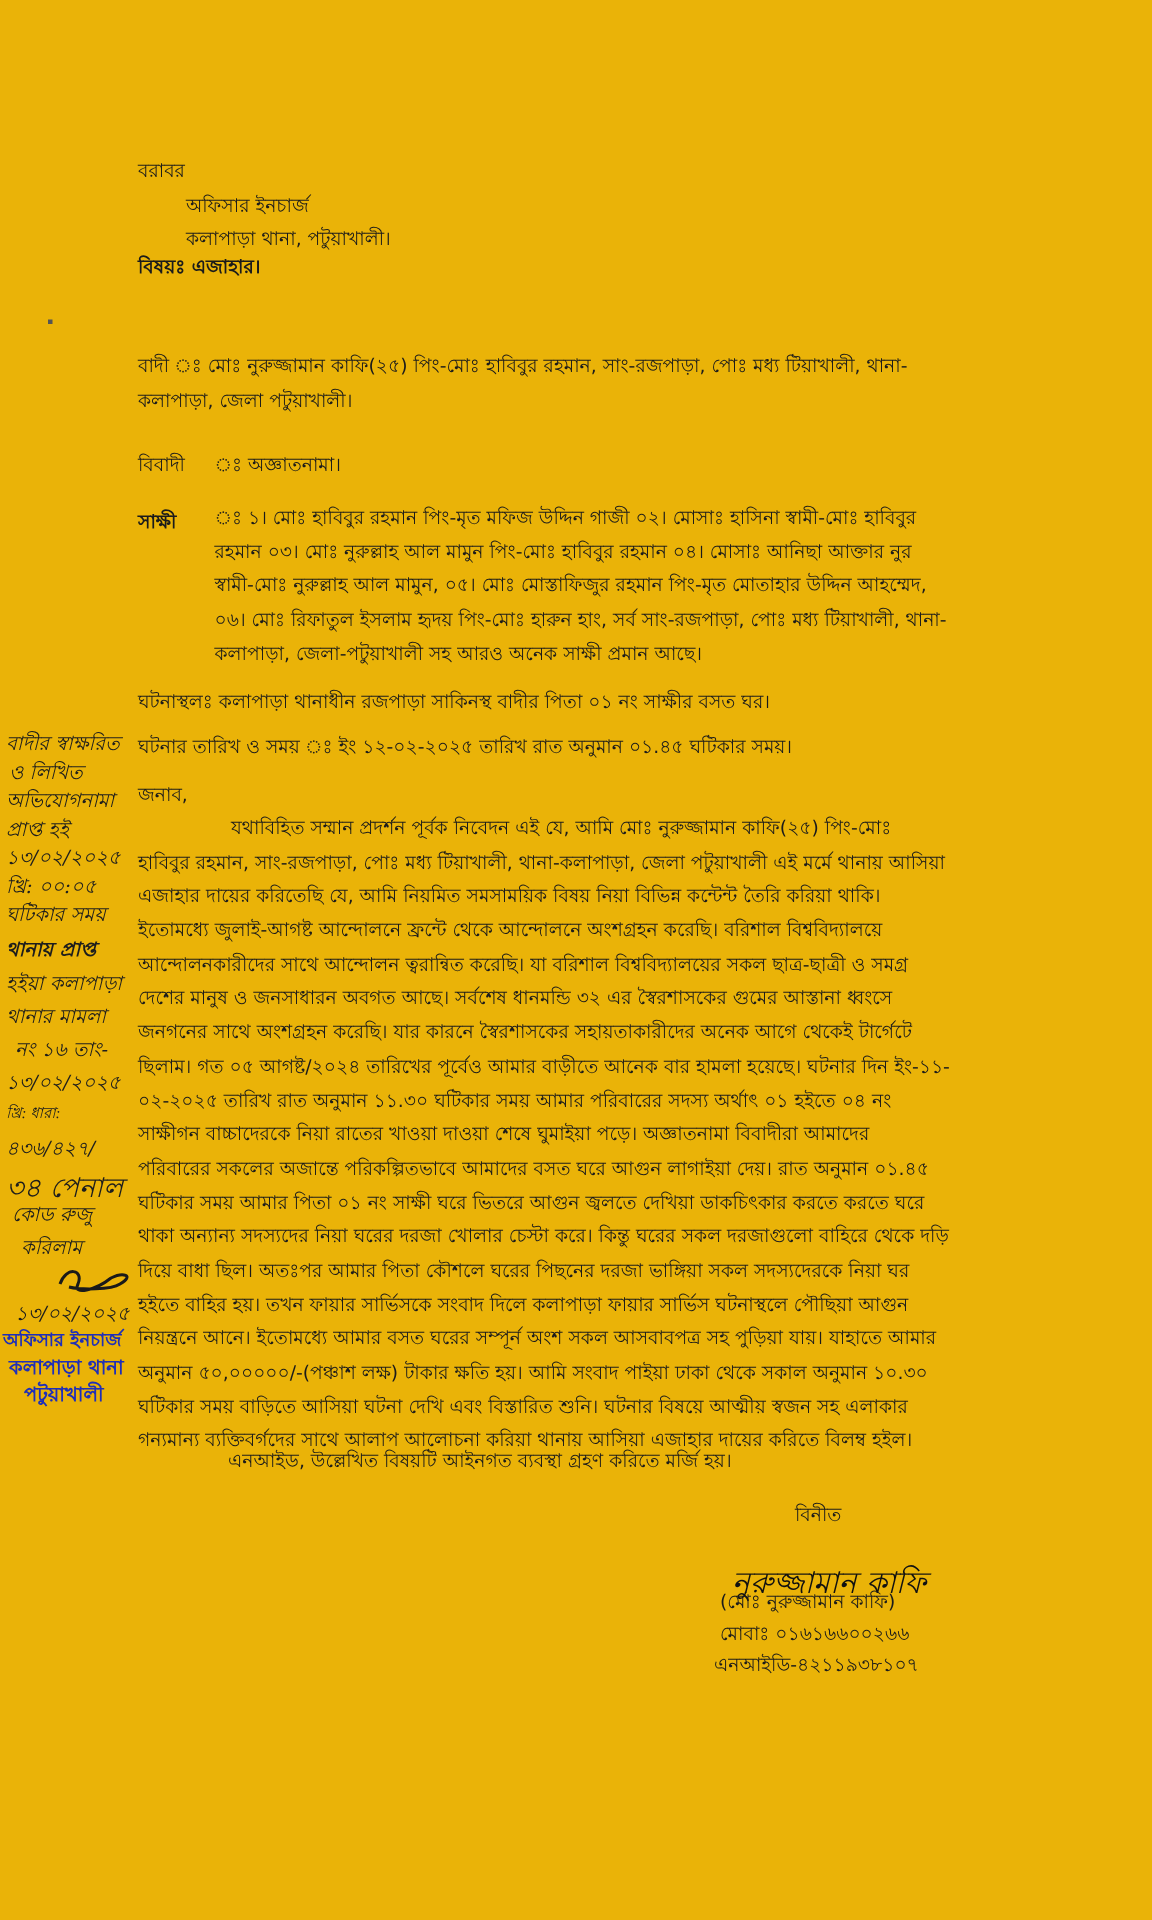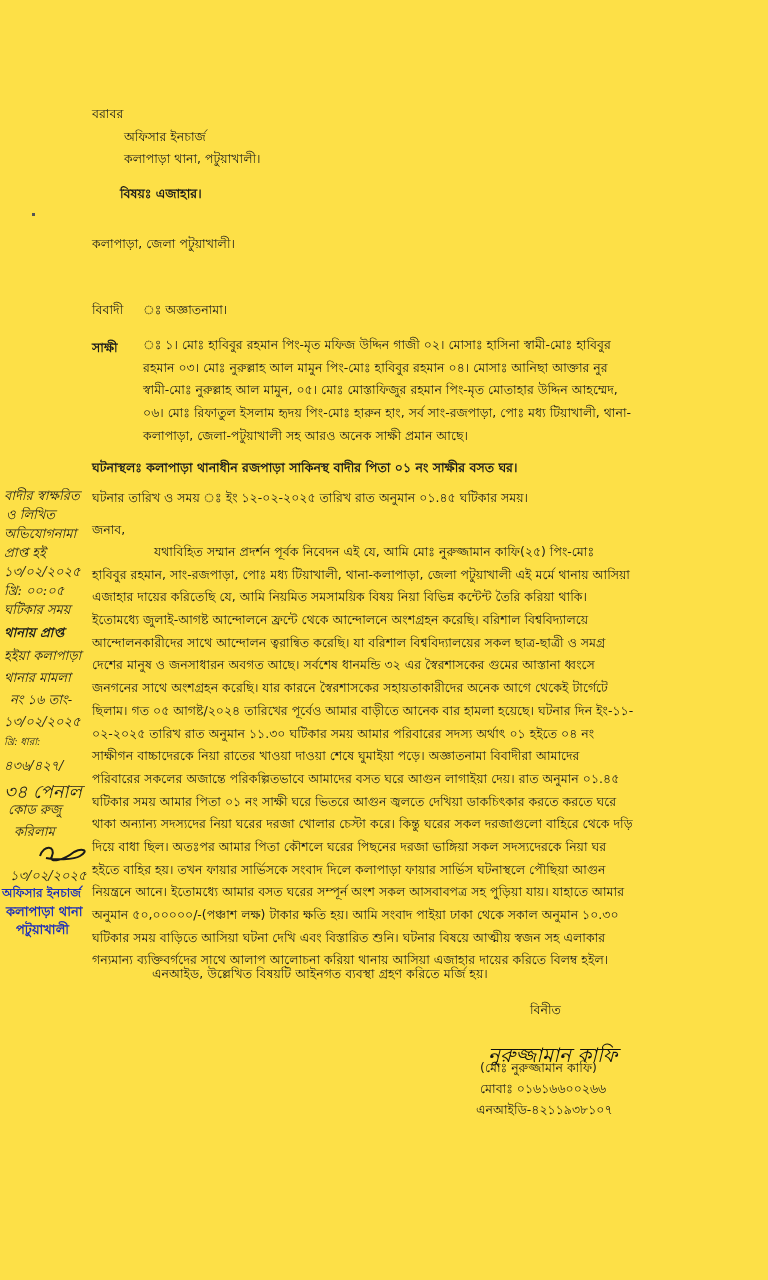--- a/index.html
+++ b/index.html
@@ -1,59 +1,60 @@
 <!DOCTYPE html>
 <html><head>
 <meta charset="utf-8">
 <style>
   html, body { margin: 0; padding: 0; }
   body {
     width: 768px; height: 1280px; background: #ffffff; position: relative; overflow: hidden;
     font-family: "DejaVu Sans", "Liberation Sans", sans-serif; color: #1a1a1a;
   }
-  .page { position: absolute; left: 0; top: 0; width: 768px; height: 1280px; background: #fde047; }
+  .page { position: absolute; left: 0; top: 0; width: 768px; height: 1280px; background: #eab308; }
   .t { position: absolute; font-size: 12.5px; line-height: 15px; white-space: nowrap; color: #1b1b1b; }
   .bold { font-weight: bold; }
   .para { position: absolute; font-size: 12.5px; color: #1b1b1b; }
   .para .ln { display: block; height: 22.7px; line-height: 22.7px; white-space: nowrap; text-align: justify; }
   .hand { position: absolute; font-family: "DejaVu Serif", serif; font-style: italic; color: #1d1d1d; white-space: nowrap; }
   .hand.blue { color: #1f2fb8; font-weight: bold; font-style: normal; font-family: "DejaVu Sans", sans-serif; }
   .dot { position: absolute; width: 3px; height: 3px; background: #555; left: 32px; top: 213px; }
   .sig { position: absolute; font-family: "DejaVu Serif", serif; font-style: italic; font-size: 20px; color: #111; left: 488px; top: 1040px; white-space: nowrap; }
 </style>
 </head>
 <body>
 
 <div class="page">
 
   <div class="t" style="left:92px; top:106px;">বরাবর</div>
   <div class="t" style="left:124px; top:129px;">অফিসার ইনচার্জ</div>
   <div class="t" style="left:124px; top:151px;">কলাপাড়া থানা, পটুয়াখালী।</div>
 
-  <div class="t bold" style="left:92px; top:186px;margin-left:28px;">বিষয়ঃ এজাহার।</div>
+  <div class="t bold" style="left:92px; top:170px;">বিষয়ঃ এজাহার।</div>
 
   <div class="dot"></div>
 
   <div class="para" style="left:92px; top:233px; width:585px;">
+    <span class="ln">বাদী ঃ মোঃ নুরুজ্জামান কাফি(২৫) পিং-মোঃ হাবিবুর রহমান, সাং-রজপাড়া, পোঃ মধ্য টিয়াখালী, থানা-</span>
     <span class="ln">কলাপাড়া, জেলা পটুয়াখালী।</span>
   </div>
 
   <div class="t" style="left:92px; top:302px;">বিবাদী</div>
   <div class="t" style="left:143px; top:302px;">ঃ অজ্ঞাতনামা।</div>
 
   <div class="t bold" style="left:92px; top:340px;">সাক্ষী</div>
   <div class="para" style="left:143px; top:334px; width:535px;">
     <span class="ln">ঃ ১। মোঃ হাবিবুর রহমান পিং-মৃত মফিজ উদ্দিন গাজী ০২। মোসাঃ হাসিনা স্বামী-মোঃ হাবিবুর</span>
     <span class="ln">রহমান ০৩। মোঃ নুরুল্লাহ আল মামুন পিং-মোঃ হাবিবুর রহমান ০৪। মোসাঃ আনিছা আক্তার নুর</span>
     <span class="ln">স্বামী-মোঃ নুরুল্লাহ আল মামুন, ০৫। মোঃ মোস্তাফিজুর রহমান পিং-মৃত মোতাহার উদ্দিন আহম্মেদ,</span>
     <span class="ln">০৬। মোঃ রিফাতুল ইসলাম হৃদয় পিং-মোঃ হারুন হাং, সর্ব সাং-রজপাড়া, পোঃ মধ্য টিয়াখালী, থানা-</span>
     <span class="ln">কলাপাড়া, জেলা-পটুয়াখালী সহ আরও অনেক সাক্ষী প্রমান আছে।</span>
   </div>
 
-  <div class="t" style="left:92px; top:460px;font-weight:bold;">ঘটনাস্থলঃ কলাপাড়া থানাধীন রজপাড়া সাকিনস্থ বাদীর পিতা ০১ নং সাক্ষীর বসত ঘর।</div>
+  <div class="t" style="left:92px; top:460px;">ঘটনাস্থলঃ কলাপাড়া থানাধীন রজপাড়া সাকিনস্থ বাদীর পিতা ০১ নং সাক্ষীর বসত ঘর।</div>
   <div class="t" style="left:92px; top:490px;">ঘটনার তারিখ ও সময় ঃ ইং ১২-০২-২০২৫ তারিখ রাত অনুমান ০১.৪৫ ঘটিকার সময়।</div>
 
   <div class="t" style="left:92px; top:522px;">জনাব,</div>
 
   <div class="para" style="left:92px; top:541px; width:588px;">
     <span class="ln" style="padding-left:62px;">যথাবিহিত সম্মান প্রদর্শন পূর্বক নিবেদন এই যে, আমি মোঃ নুরুজ্জামান কাফি(২৫) পিং-মোঃ</span>
     <span class="ln">হাবিবুর রহমান, সাং-রজপাড়া, পোঃ মধ্য টিয়াখালী, থানা-কলাপাড়া, জেলা পটুয়াখালী এই মর্মে থানায় আসিয়া</span>
     <span class="ln">এজাহার দায়ের করিতেছি যে, আমি নিয়মিত সমসাময়িক বিষয় নিয়া  বিভিন্ন কন্টেন্ট তৈরি করিয়া থাকি।</span>
     <span class="ln">ইতোমধ্যে জুলাই-আগষ্ট আন্দোলনে ফ্রন্টে থেকে আন্দোলনে অংশগ্রহন করেছি। বরিশাল বিশ্ববিদ্যালয়ে</span>
     <span class="ln">আন্দোলনকারীদের সাথে আন্দোলন ত্বরান্বিত করেছি। যা বরিশাল বিশ্ববিদ্যালয়ের সকল ছাত্র-ছাত্রী ও সমগ্র</span>

